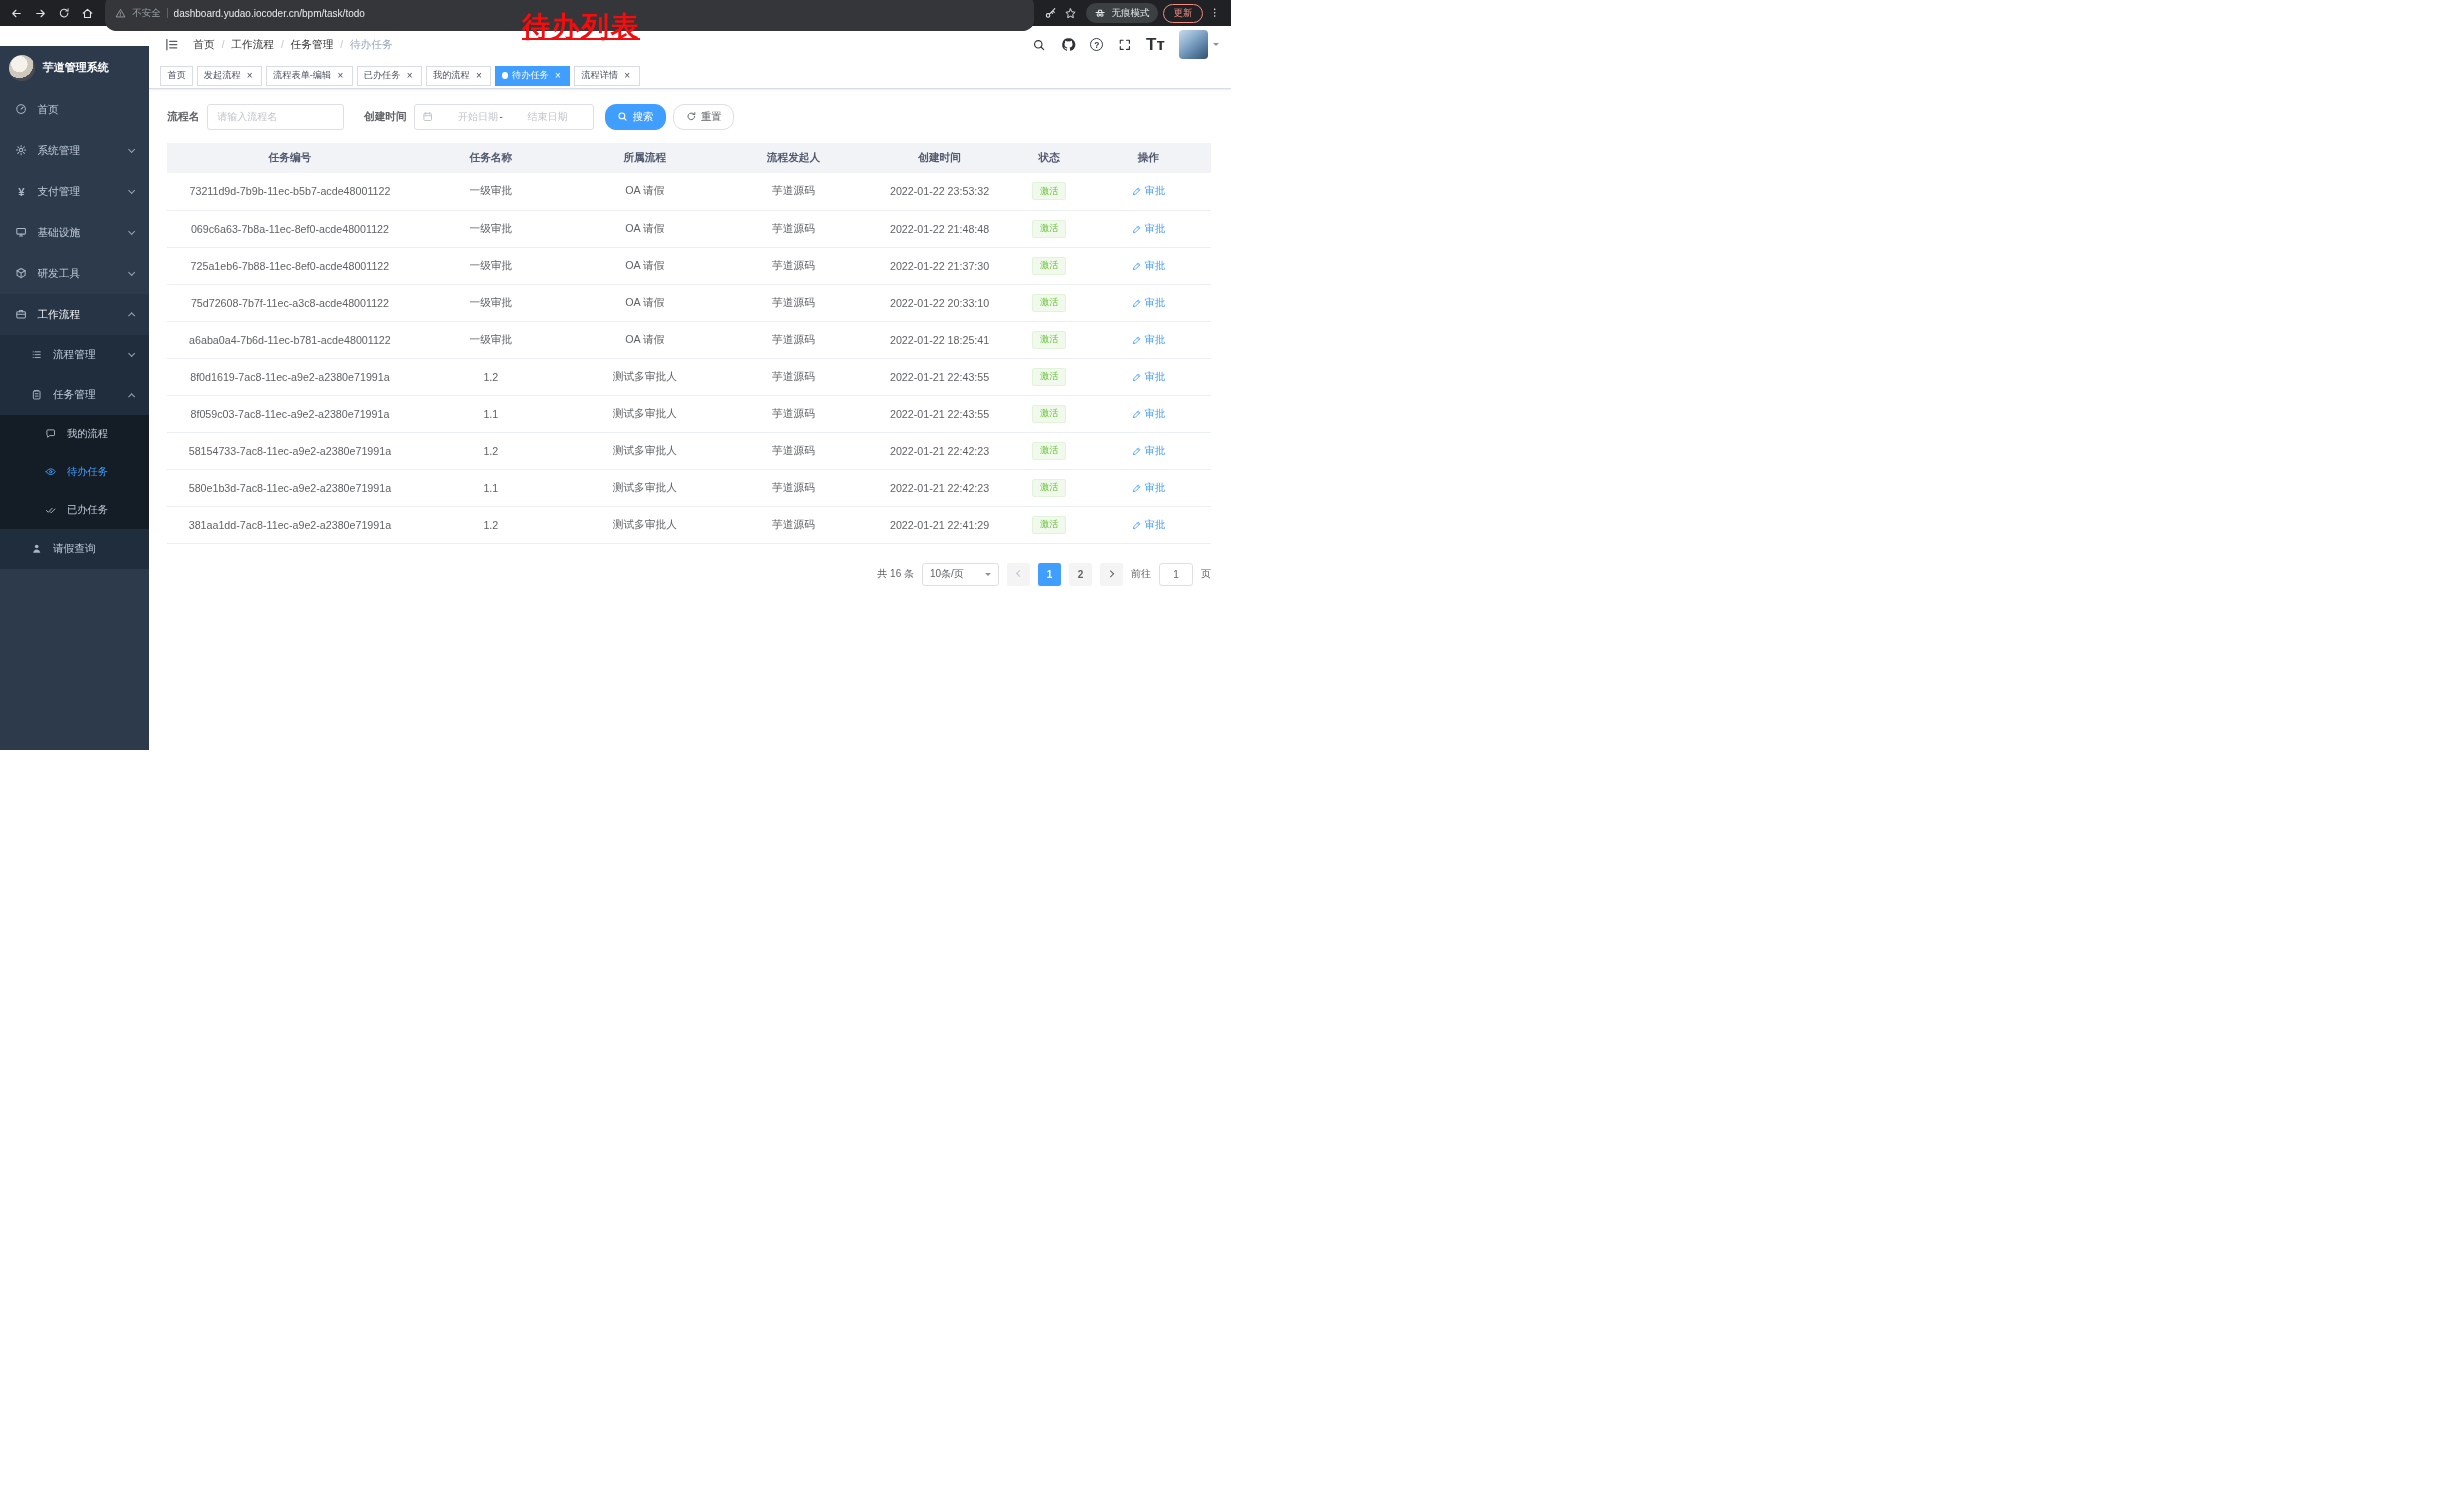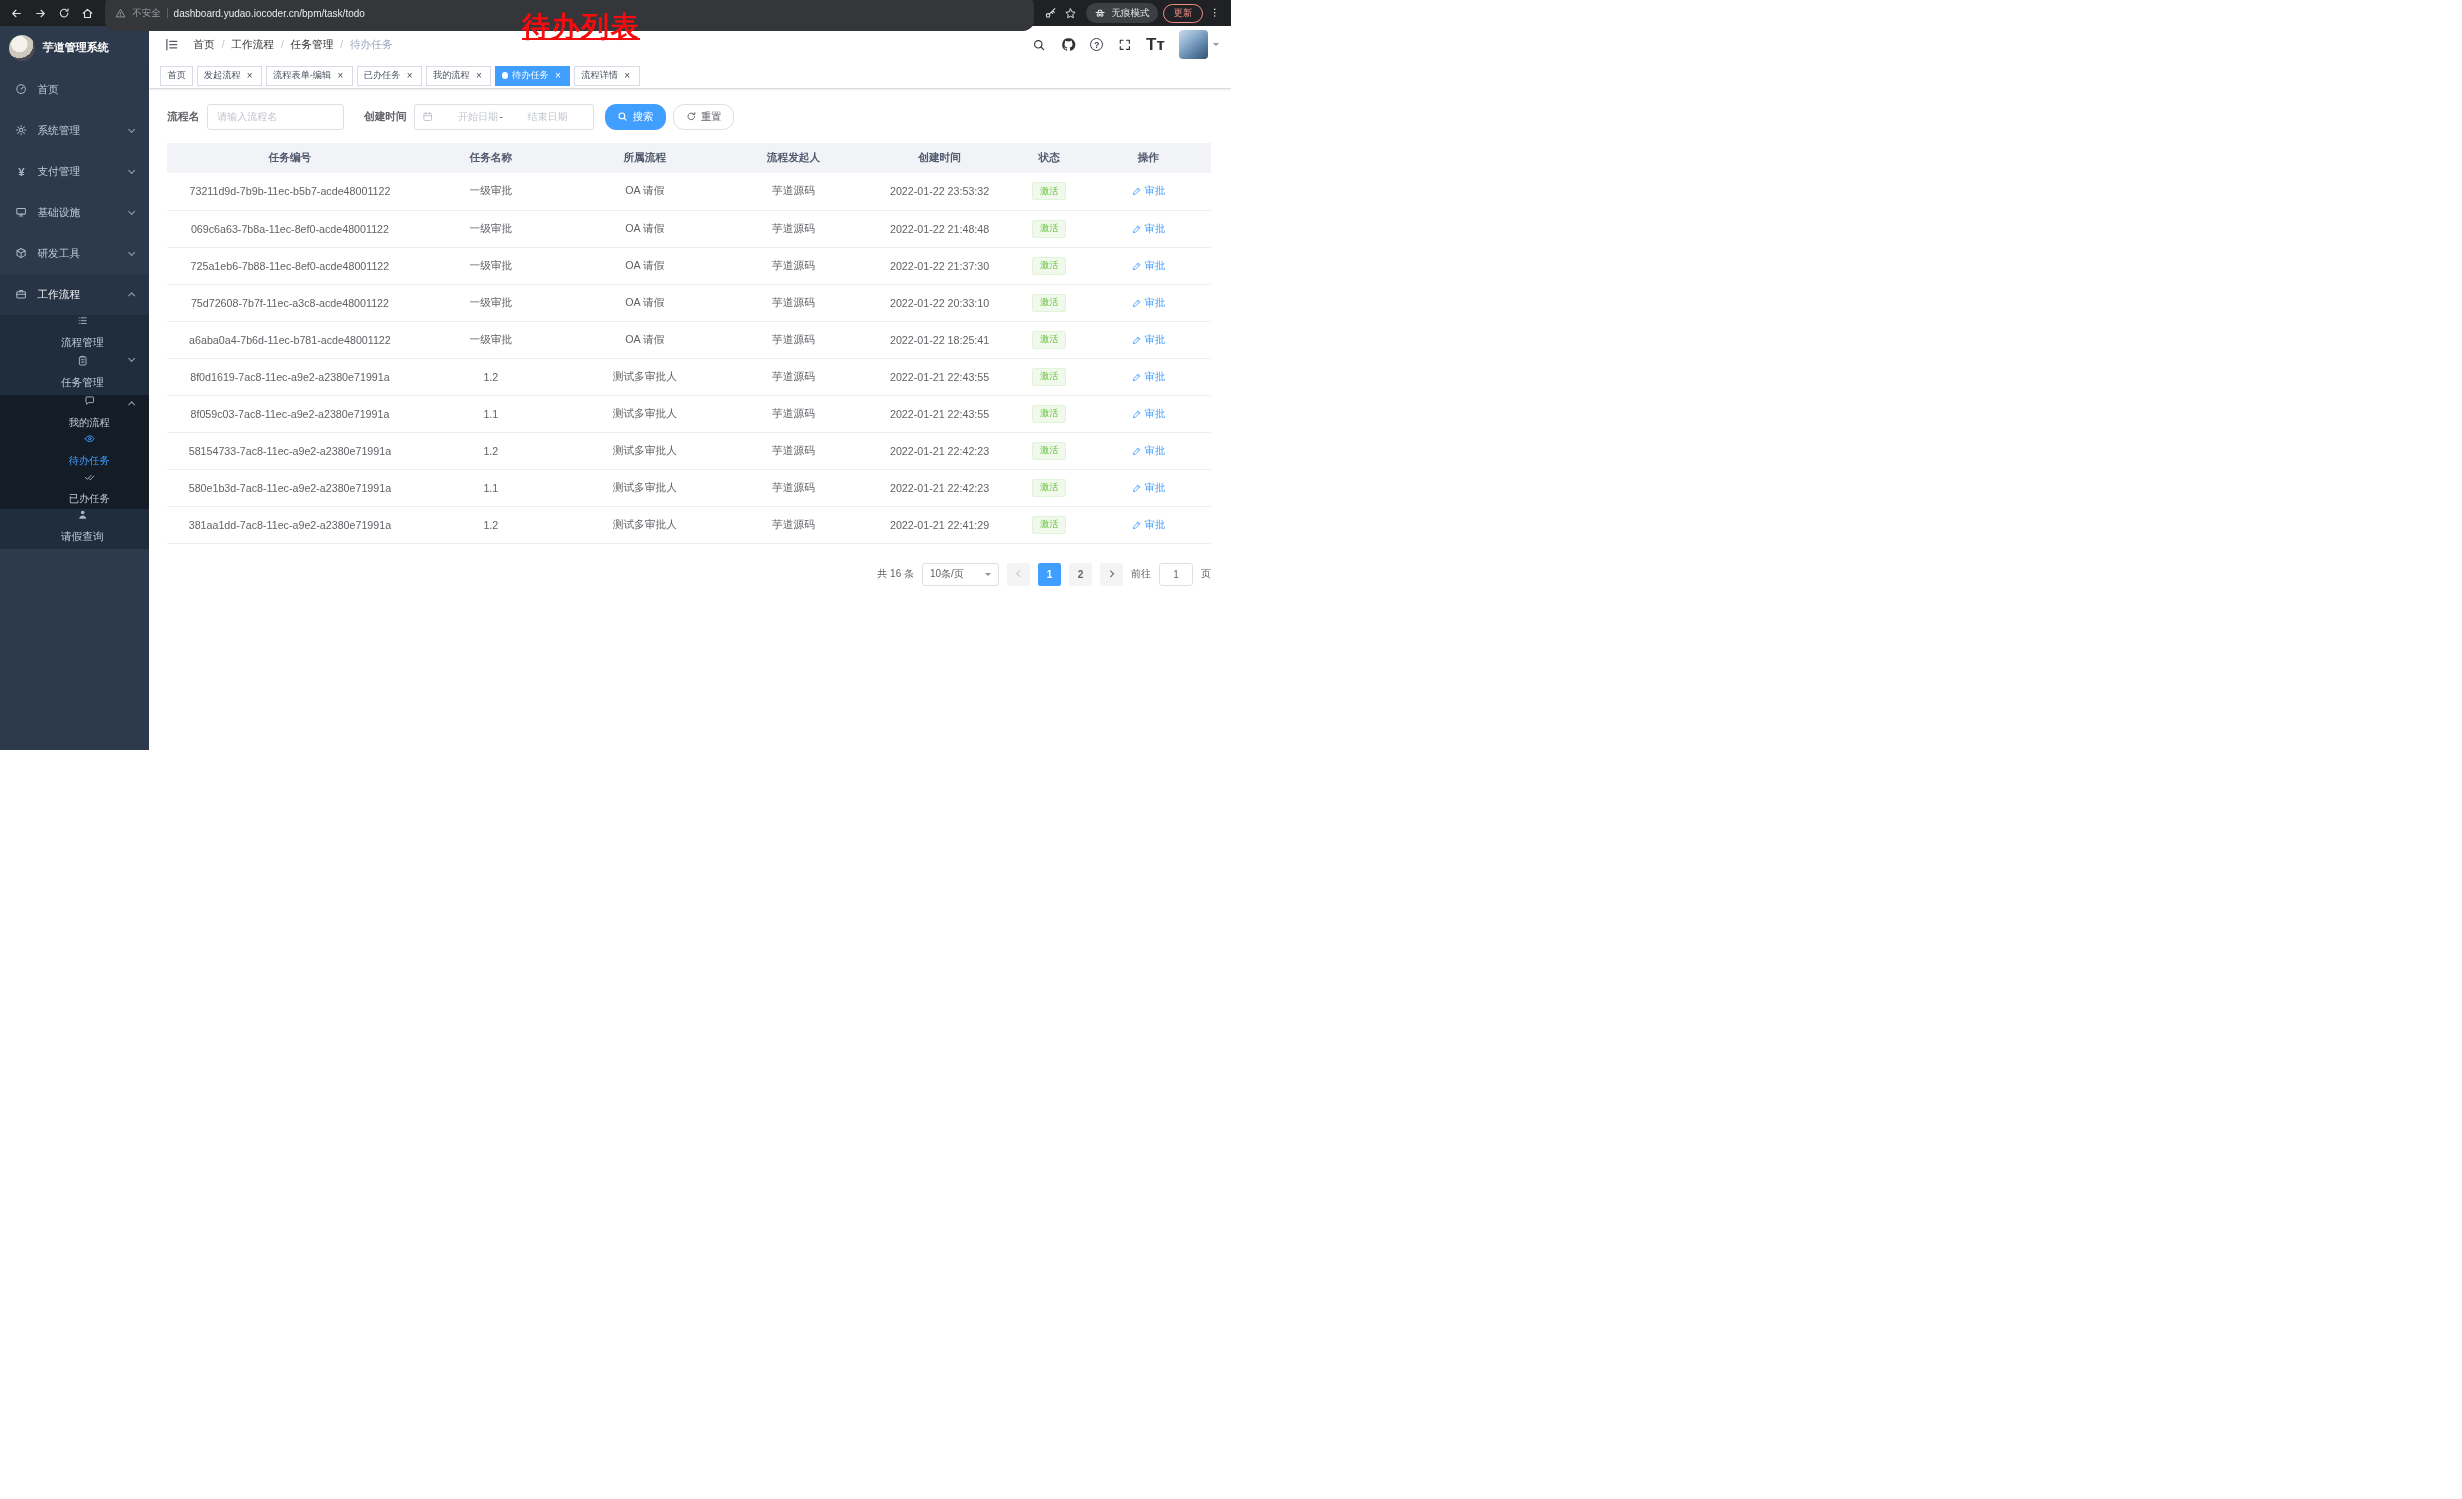--- a/index.html
+++ b/index.html
@@ -19,31 +19,31 @@
   .flex-sp { flex:1; }
   .tb-icon { width:20px; height:20px; display:flex; align-items:center; justify-content:center; color:#dfe1e5; cursor:pointer; }
   .incognito-chip { height:20.6px; border-radius:10.7px; background:#3c4043; color:#e8eaed; display:flex; align-items:center; gap:5.3px; padding:0 8.4px; font-size:9.5px; margin:0 5.3px; white-space:nowrap; }
   .update-pill { height:19px; border:0.8px solid #f28b82; border-radius:10px; color:#f28b82; font-size:9.5px; display:flex; align-items:center; padding:0 9.2px; cursor:pointer; white-space:nowrap; margin-right:2.3px; }
   .annotation { position:absolute; left:522px; top:7.6px; font-size:28px; font-weight:700; color:#f60c0c; z-index:10; letter-spacing:1.5px; text-decoration:underline; text-decoration-thickness:2.3px; text-underline-offset:2.3px; }
 
   
   .app { display:flex; height:724px; }
 
   
-  .sidebar { width:149px; background:#2d3a4b; flex-shrink:0; color:#bfcbd9; font-size:10.7px; overflow:hidden; }
+  .sidebar { width:149px; background:#2d3a4b; flex-shrink:0; color:#bfcbd9; font-size:10.7px; overflow:hidden;margin-top:20px; }
   .logo-row { height:43px; display:flex; align-items:center; gap:7.6px; padding:0 9.2px; cursor:pointer; }
   .logo-avatar { width:26px; height:26px; border-radius:50%; flex-shrink:0; background:radial-gradient(circle at 40% 35%, #f5f2ec 0 35%, #cfc8bc 36% 60%, #4a4a52 61% 100%); }
   .logo-title { color:#fff; font-weight:700; font-size:11px; white-space:nowrap; }
   .menu-item { height:41px; display:flex; align-items:center; gap:9.2px; padding:0 14.5px; cursor:pointer; white-space:nowrap; }
   .micon { width:13.7px; display:flex; justify-content:center; color:#a9b6c3; font-size:11.4px; font-weight:700; }
   .chev { margin-left:auto; width:5.3px; height:5.3px; border-right:1.1px solid #97a4b1; border-bottom:1.1px solid #97a4b1; flex-shrink:0; }
   .chev.down { transform:rotate(45deg); margin-top:-2.3px; }
   .chev.up { transform:rotate(-135deg); margin-top:3.1px; }
   .menu-item.open-title { background:#263445; color:#f4f4f5; }
-  .submenu .menu-item { background:#1f2d3d; height:40px; padding-left:30px;flex-direction:column; }
+  .submenu .menu-item { background:#1f2d3d; height:40px; padding-left:30px; }
   .submenu2 .menu-item { background:#141c26; height:38px; padding-left:44px; font-size:10.3px; }
   .menu-item.active, .menu-item.active .micon { color:#409eff; }
 
   
   .main { flex:1; display:flex; flex-direction:column; min-width:0; background:#fff; }
   .app-header { height:37px; display:flex; align-items:center; padding:0 12.2px; background:#fff; }
   .fold-btn { color:#5a5e66; cursor:pointer; display:flex; padding:0 3.1px; }
   .breadcrumb { display:flex; align-items:center; gap:6.9px; margin-left:10.7px; font-size:10.7px; color:#303133; }
   .crumb.link { cursor:pointer; }
   .crumb-sep { color:#c0c4cc; font-size:10px; }

